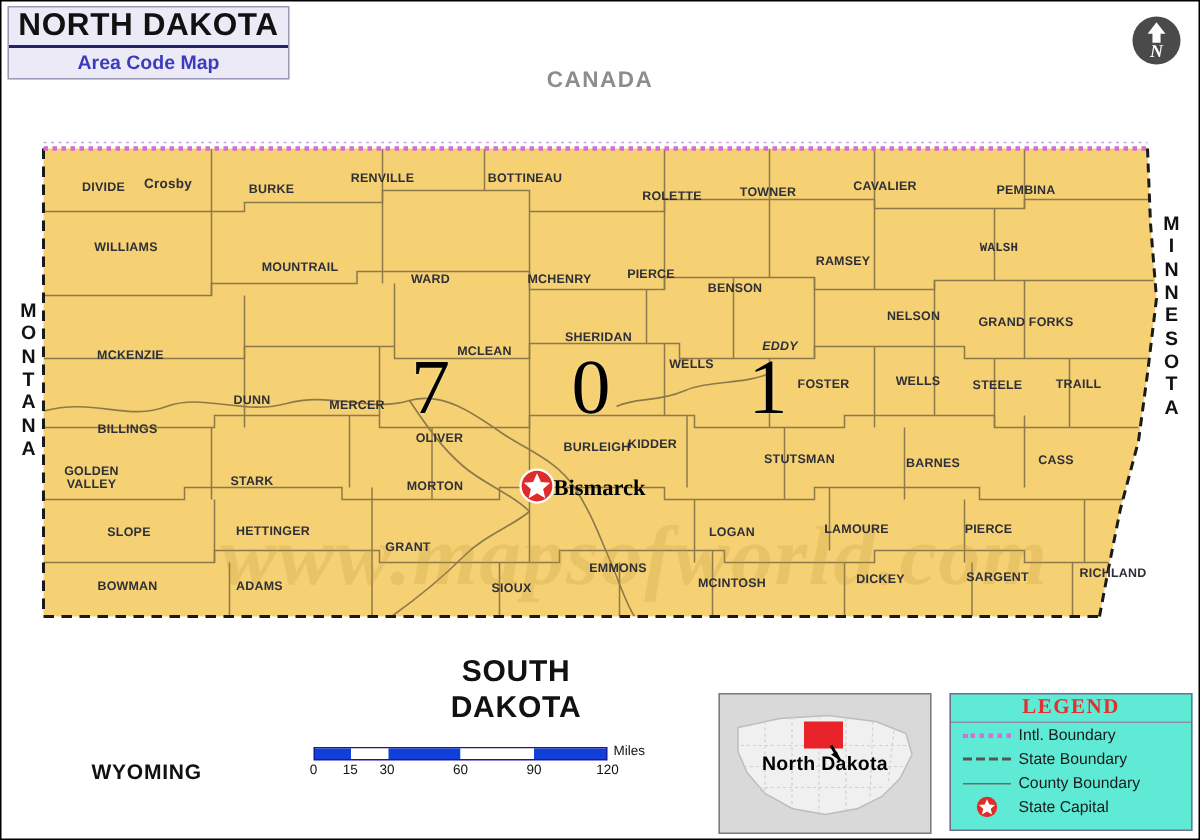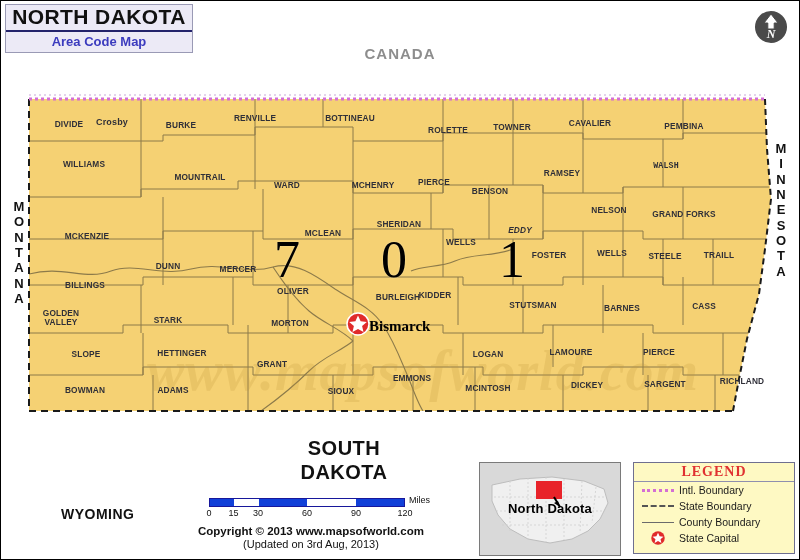--- a/index.html
+++ b/index.html
@@ -139,21 +139,21 @@
   #inset-label {
     position: absolute; left: 0; right: 0; top: 38px;
     text-align: center; font-size: 13px; font-weight: bold;
     color: #000; letter-spacing: .2px;
   }
 
   
   #legend {
     position: absolute; left: 632px; top: 461px;
     width: 162px; height: 92px; z-index: 40;
-    background: #fef9c3; border: 1px solid #6f6f8f;
+    background: #5eead4; border: 1px solid #6f6f8f;
     box-sizing: border-box;
   }
   #legend-title {
     text-align: center; font-family: "Liberation Serif", serif;
     font-size: 14px; font-weight: bold; color: #e03131;
     letter-spacing: 1px; padding: 1px 0 1px 0;
     border-bottom: 1px solid #8f8fae;
   }
   .legend-row {
     display: flex; align-items: center; height: 16px; padding-left: 7px;
@@ -404,24 +404,20 @@
     <div id="scale-ticks">
         <span class="scale-tick" style="left: 0%;">0</span>
         <span class="scale-tick" style="left: 12.5%;">15</span>
         <span class="scale-tick" style="left: 25%;">30</span>
         <span class="scale-tick" style="left: 50%;">60</span>
         <span class="scale-tick" style="left: 75%;">90</span>
         <span class="scale-tick" style="left: 100%;">120</span>
       </div>
   </div>
 
-  <div id="copyright">
-    <div id="copy-line1">Copyright © 2013 www.mapsofworld.com</div>
-    <div id="copy-line2">(Updated on 3rd Aug, 2013)</div>
-  </div>
 
   <div id="inset">
     <svg width="138" height="90" viewBox="0 0 138 90">
       <path d="M12,22 L40,16 L72,14 L104,18 L124,26 L128,40 L120,56 L108,68 L92,76 L70,80
                L48,76 L30,66 L18,52 L12,38 Z" fill="#f0f0f0" stroke="#bdbdbd" stroke-width="1"></path>
       <g stroke="#cfcfcf" stroke-width=".8" stroke-dasharray="2,2" fill="none">
         <path d="M30,18 L30,70"></path>
           <path d="M48,15 L48,76"></path>
           <path d="M66,14 L66,79"></path>
         <path d="M84,16 L84,77"></path>

